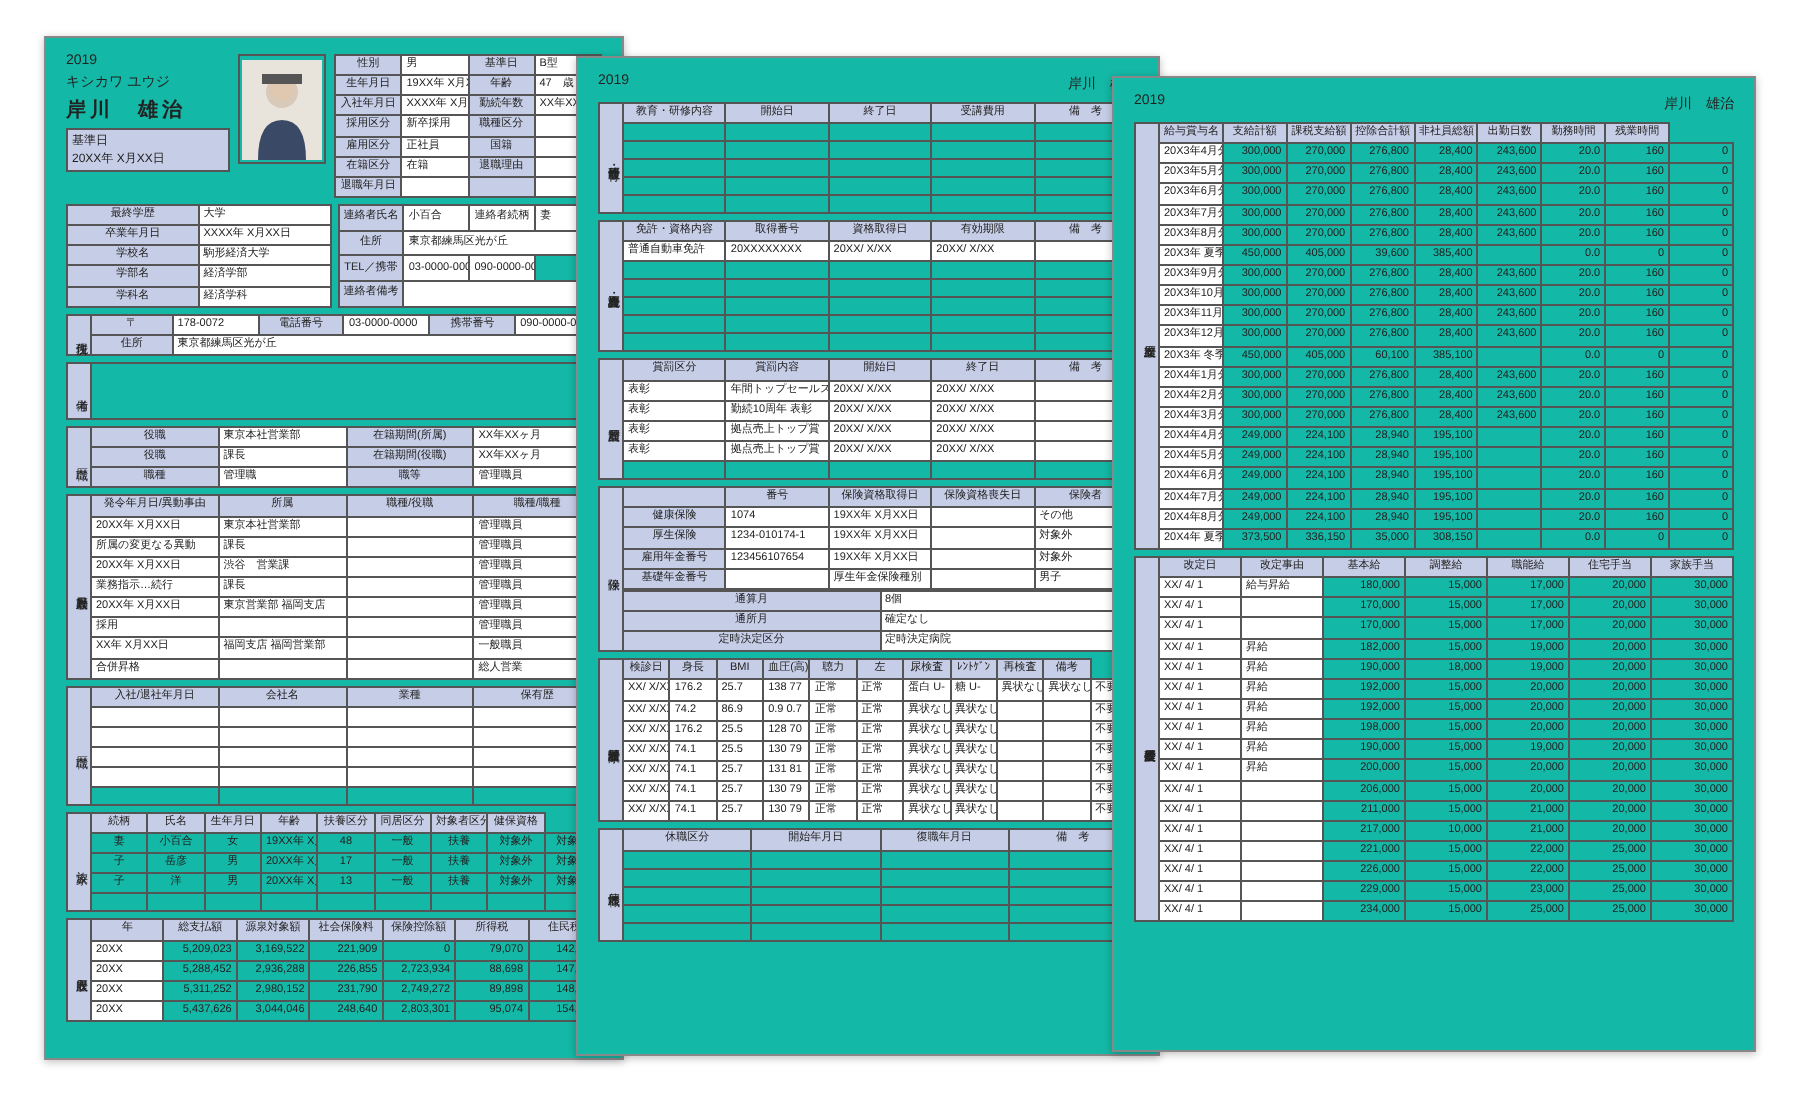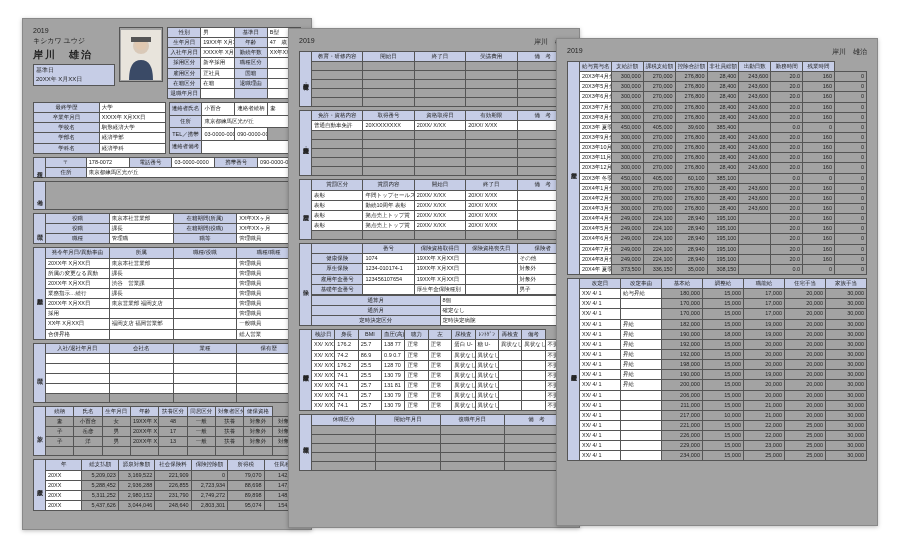--- a/index.html
+++ b/index.html
@@ -1,17 +1,17 @@
 <!DOCTYPE html>
 <html><head>
 <meta charset="utf-8">
 <style>
 *{box-sizing:border-box;margin:0;padding:0}
 body{font-family:"MS Gothic","Hiragino Sans",sans-serif;background:#fff;position:relative;width:900px;height:552px;overflow:hidden;font-size:6px;color:#222}
-.page{position:absolute;background:#a3a3a3;border:1px solid #888;box-shadow:0 1px 4px rgba(0,0,0,.25);padding:8px 10px}
+.page{position:absolute;background:#14b8a6;border:1px solid #888;box-shadow:0 1px 4px rgba(0,0,0,.25);padding:8px 10px}
 .p1{left:22px;top:18px;width:290px;height:512px;z-index:1}
 .p2{left:288px;top:28px;width:292px;height:500px;z-index:2}
 .p3{left:556px;top:38px;width:322px;height:488px;z-index:3}
 
 .hdr{display:flex;justify-content:space-between;margin-bottom:4px}
 .year{font-size:7px}
 .pgname{font-size:7px}
 
 table{border-collapse:collapse;width:100%;table-layout:fixed}
 td,th{border:1px solid #555;padding:1px 2px;font-size:5.5px;line-height:1.3;overflow:hidden;white-space:nowrap;text-overflow:clip;height:10px}

